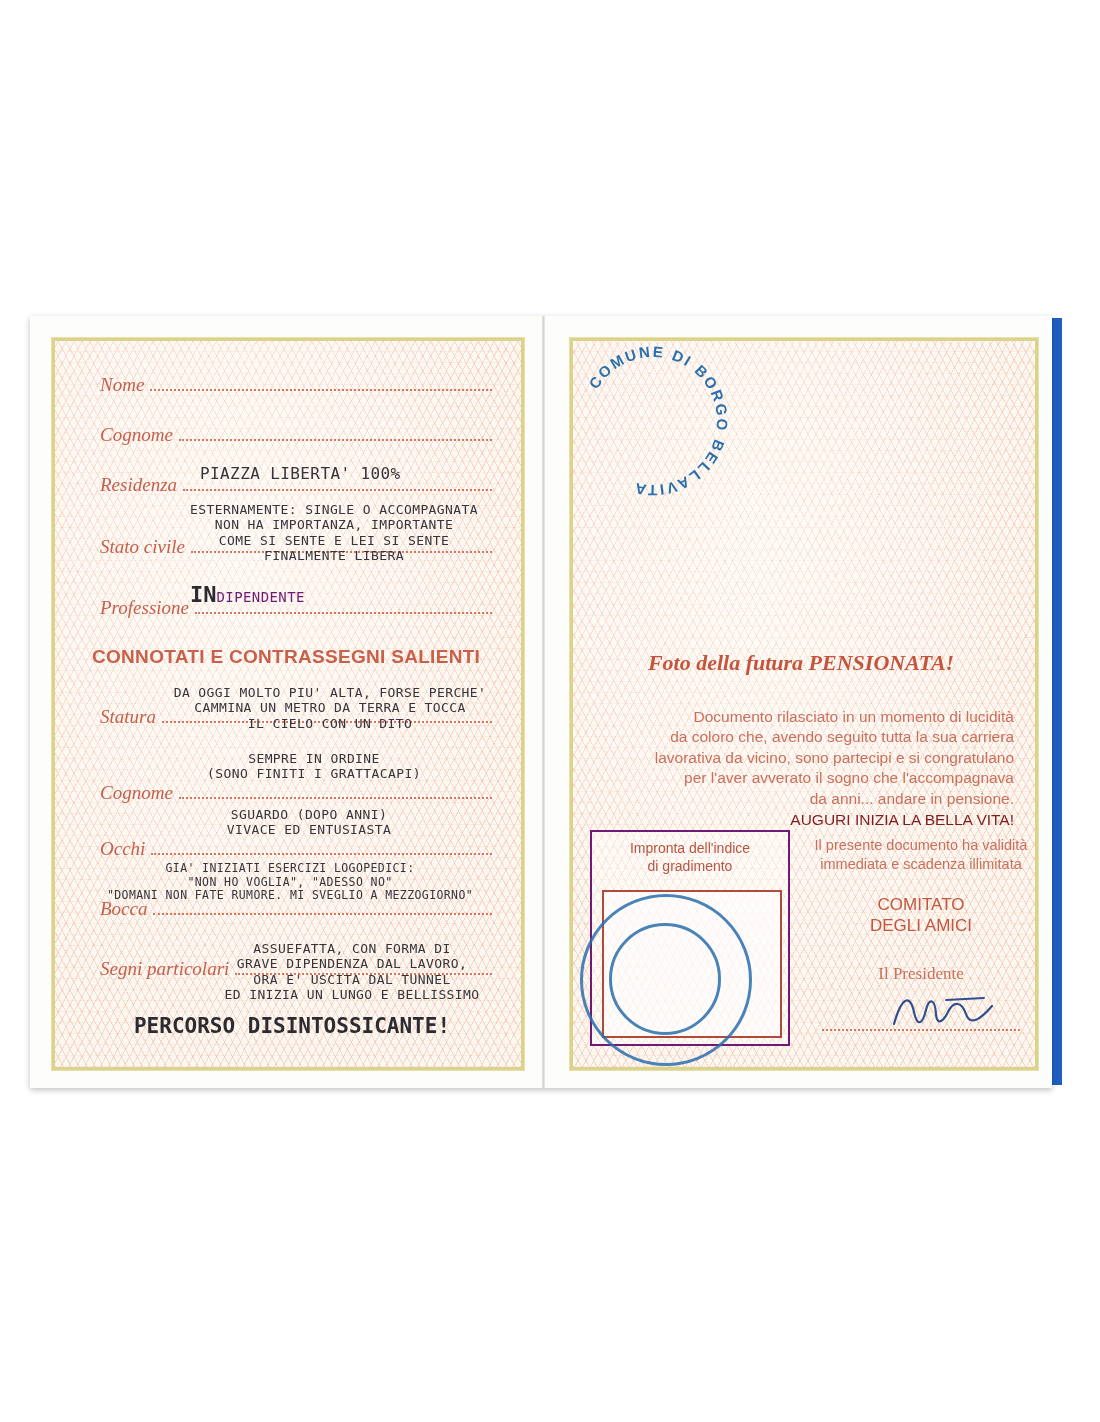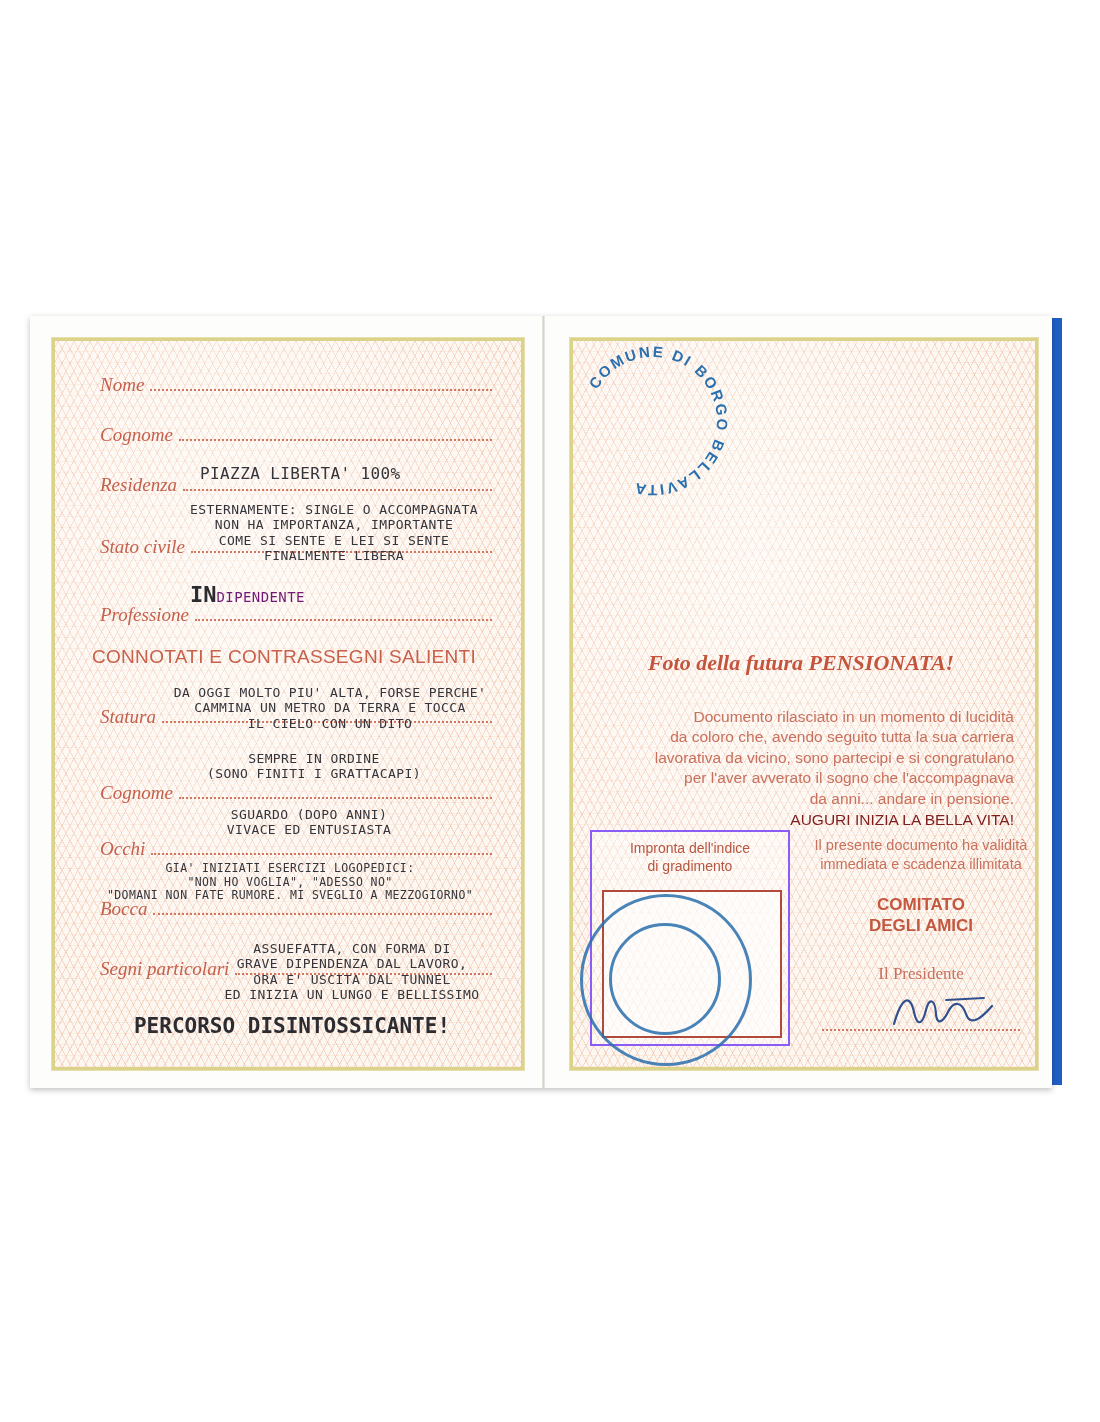--- a/index.html
+++ b/index.html
@@ -92,21 +92,21 @@
     white-space:pre;
   }
   .val-over{
     position:absolute;
     text-align:center;
     color:#35343a;
   }
   .heading{
     position:absolute;
     font-family:"Liberation Sans", sans-serif;
-    font-weight:normal;
+    font-weight:bold;
     font-size:19px;
     color:#c8604a;
     letter-spacing:.3px;
     white-space:nowrap;
   }
   .big-bold{
     font-family:"DejaVu Sans Mono", monospace;
     font-weight:bold;
     color:#2c2b30;
   }
@@ -128,40 +128,40 @@
     font-size:15.5px;line-height:1.33;color:#c9705c;
   }
   .rp-body .strong{ color:#7f1d1d; }
   .rp-valid{
     position:absolute;left:244px;top:498px;width:214px;text-align:center;
     font-family:"Liberation Sans", sans-serif;
     font-size:14.5px;line-height:1.3;color:#c9705c;
   }
   .rp-comitato{
     position:absolute;left:244px;top:556px;width:214px;text-align:center;
-    font-family:"Liberation Sans", sans-serif;font-weight:bold;font-size:17px;
+    font-family:"Liberation Sans", sans-serif;font-weight:normal;font-size:17px;
     line-height:1.25;color:#c3573f;
   }
   .rp-pres{
     position:absolute;left:244px;top:626px;width:214px;text-align:center;
     font-family:"Liberation Serif", serif;font-size:17px;color:#c9705c;
   }
   .sig-line{
     position:absolute;left:252px;top:690px;width:198px;height:1px;
     border-bottom:2px dotted #cf7760;
   }
   .signature{
     position:absolute;left:318px;top:648px;width:120px;height:50px;
     color:#2f4f8f;
   }
 
   
   .fp-box{
     position:absolute;left:20px;top:492px;width:196px;height:212px;
-    border:2px solid #8b5cf6;background:rgba(255,255,255,.35);
+    border:2px solid #701a75;background:rgba(255,255,255,.35);
   }
   .fp-label{
     position:absolute;left:0;top:8px;width:196px;text-align:center;
     font-family:"Liberation Sans", sans-serif;font-size:14px;color:#b8553f;
     line-height:1.25;
   }
   .fp-inner{
     position:absolute;left:10px;top:58px;width:176px;height:144px;
     border:2px solid #b14a3a;background:rgba(255,255,255,.55);
   }
@@ -220,21 +220,21 @@
 
     <div class="field" style="left:48px;top:198px;width:392px;">
       <span class="lbl">Stato civile</span>
       <span class="dots"></span>
     </div>
     <div class="val-over mono" style="left:112px;top:164px;width:340px;">ESTERNAMENTE: SINGLE O ACCOMPAGNATA
 NON HA IMPORTANZA, IMPORTANTE
 COME SI SENTE E LEI SI SENTE
 FINALMENTE LIBERA</div>
 
-    <div class="field" style="left:48px;top:266px;width:392px;">
+    <div class="field" style="left:48px;top:259px;width:392px;">
       <span class="lbl">Professione</span>
       <span class="dots"></span>
     </div>
     <div class="val-over" style="left:138px;top:244px;width:300px;text-align:left;">
       <span class="big-bold" style="font-size:22px;">IN</span><span class="mono" style="font-size:14px;">DIPENDENTE</span>
     </div>
 
     <div class="heading" style="left:40px;top:308px;">CONNOTATI E CONTRASSEGNI SALIENTI</div>
 
     <div class="field" style="left:48px;top:368px;width:392px;">

